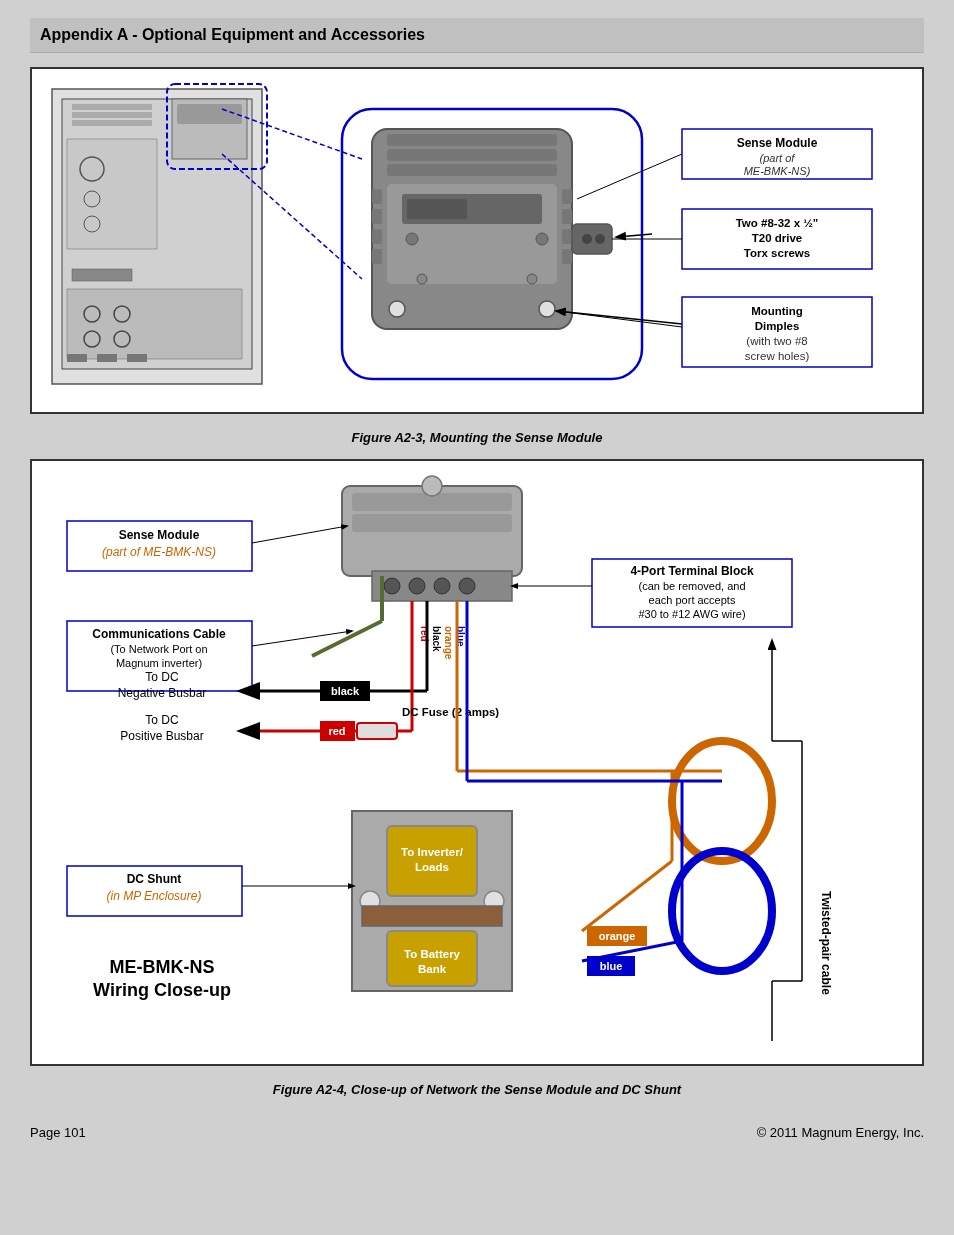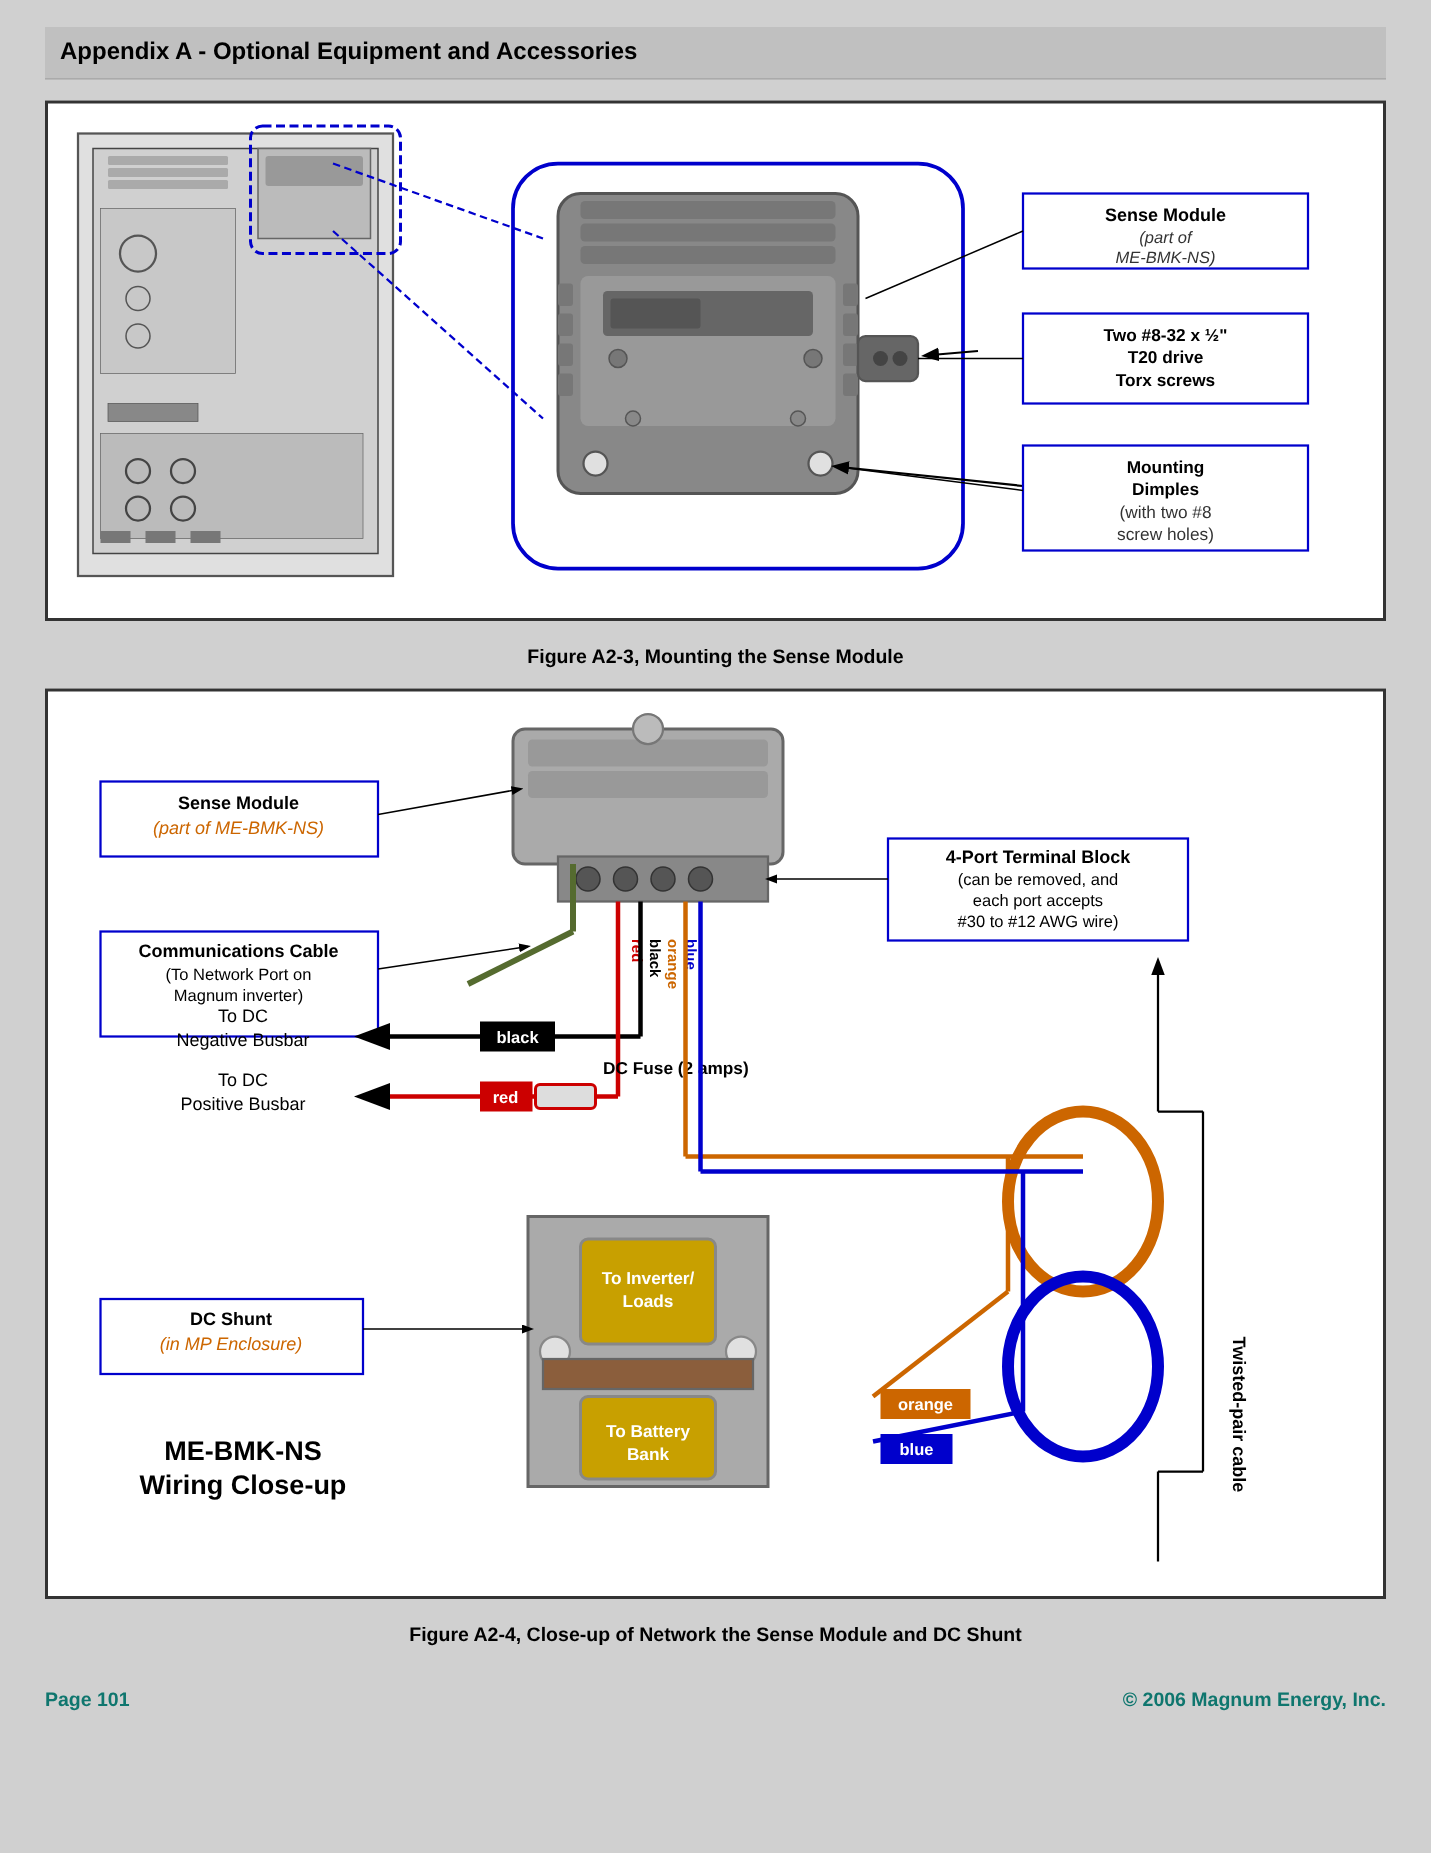--- a/index.html
+++ b/index.html
@@ -31,31 +31,31 @@
     }
     .figure-box {
       border: 2px solid #333;
       background: #fff;
       margin-bottom: 10px;
       padding: 10px;
       position: relative;
     }
     .figure-caption {
       text-align: center;
+      font-style: italic;
       font-weight: bold;
       font-size: 13px;
       margin: 6px 0 14px 0;
     }
     .page-footer {
       display: flex;
       justify-content: space-between;
       margin-top: 14px;
       font-size: 13px;
-      color: #0f766e;
-      font-weight: bold;
+      color: #000000;
     }
 
     
     svg text { font-family: Arial, sans-serif; }
   </style>
 </head>
 <body>
 
 <div class="page">
 
@@ -296,15 +296,15 @@
       <line x1="340" y1="150" x2="270" y2="185" stroke="#556b2f" stroke-width="4"></line>
 
       <line x1="630" y1="300" x2="680" y2="300" stroke="#cc6600" stroke-width="3"></line>
       <line x1="640" y1="310" x2="680" y2="310" stroke="#0000cc" stroke-width="3"></line>
     </svg>
   </div>
   <div class="figure-caption">Figure A2-4, Close-up of Network the Sense Module and DC Shunt</div>
 
   <div class="page-footer">
     <span>Page 101</span>
-    <span>© 2006 Magnum Energy, Inc.</span>
+    <span>© 2011 Magnum Energy, Inc.</span>
   </div>
 </div>
 
 </body></html>

